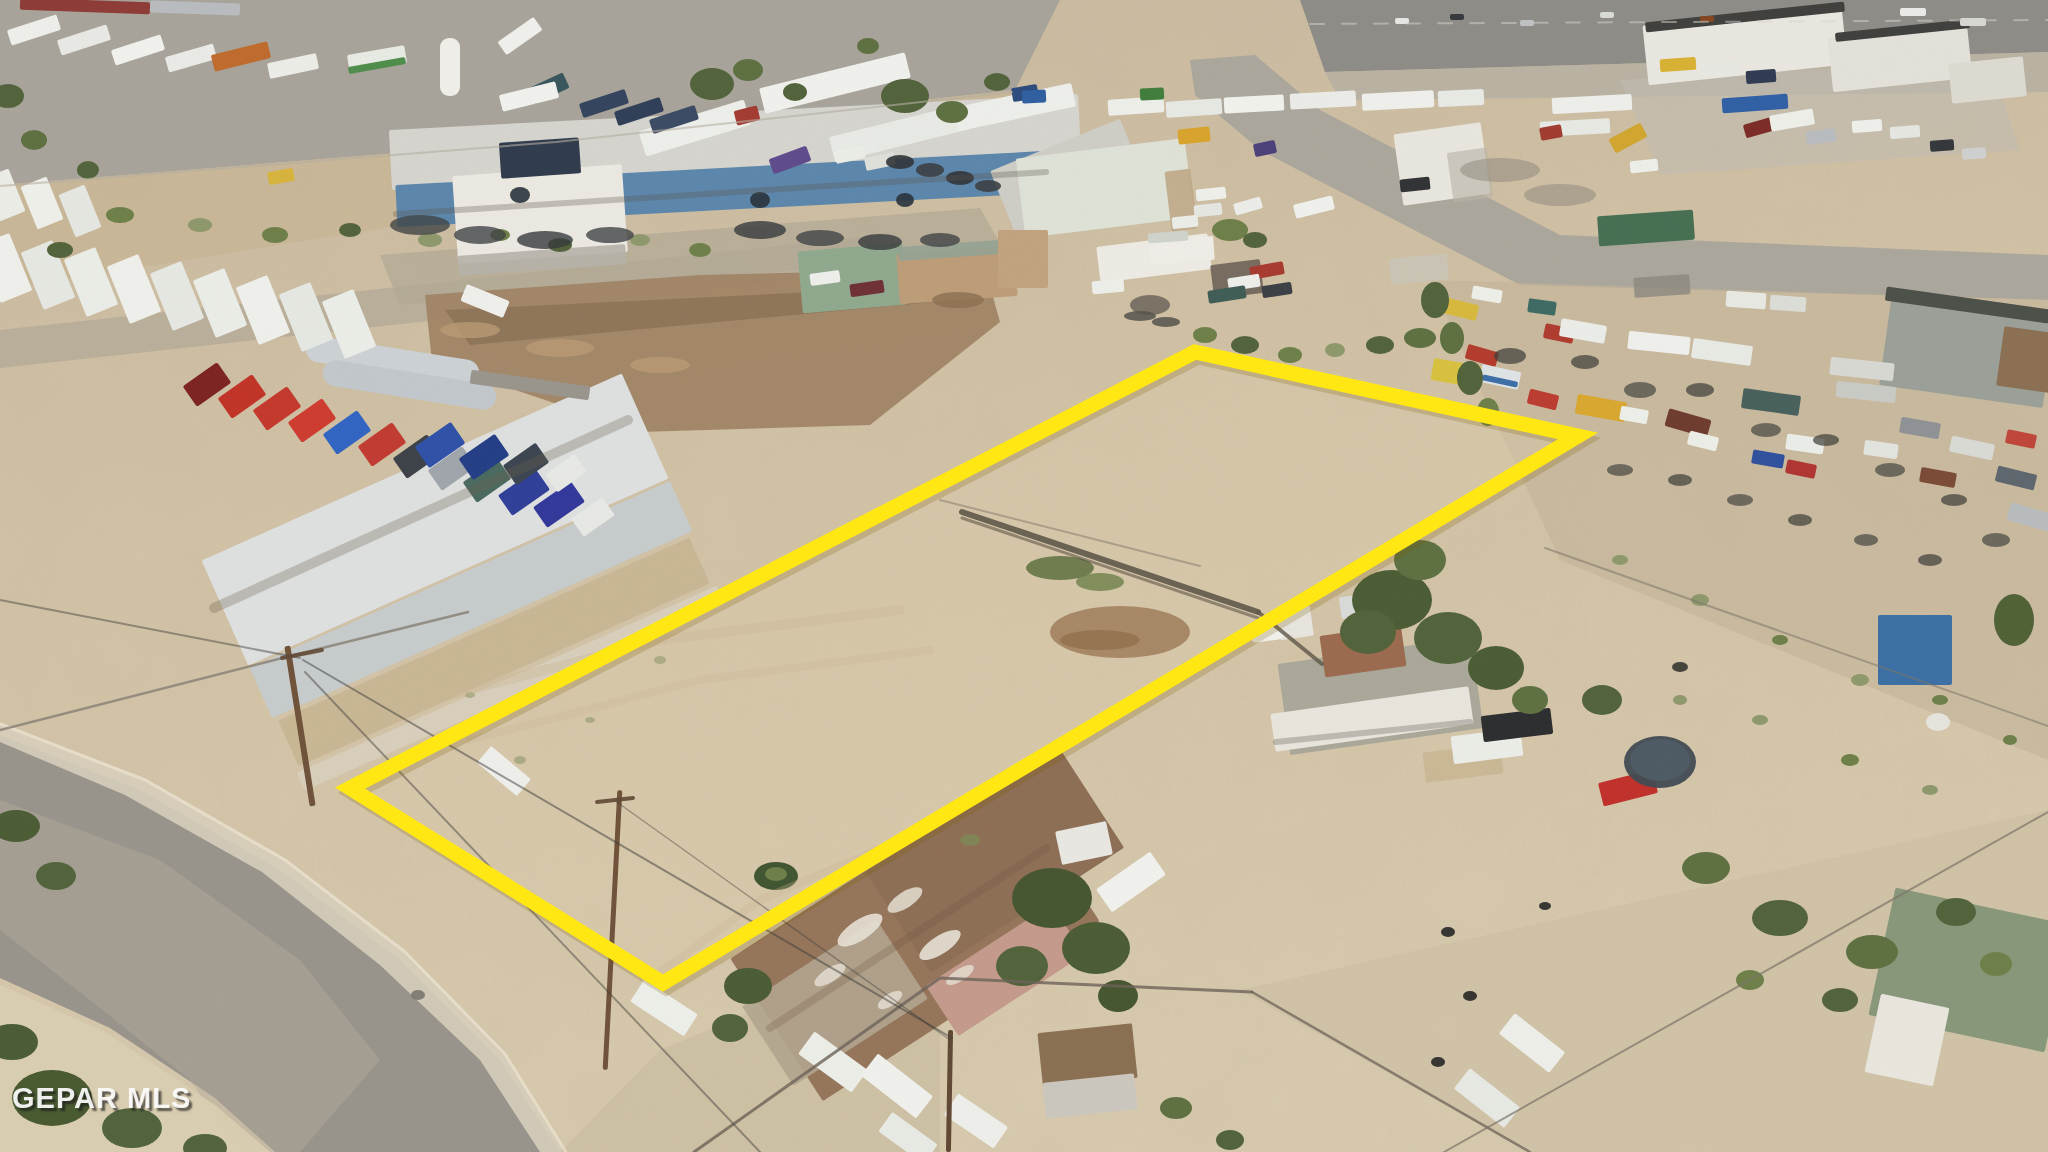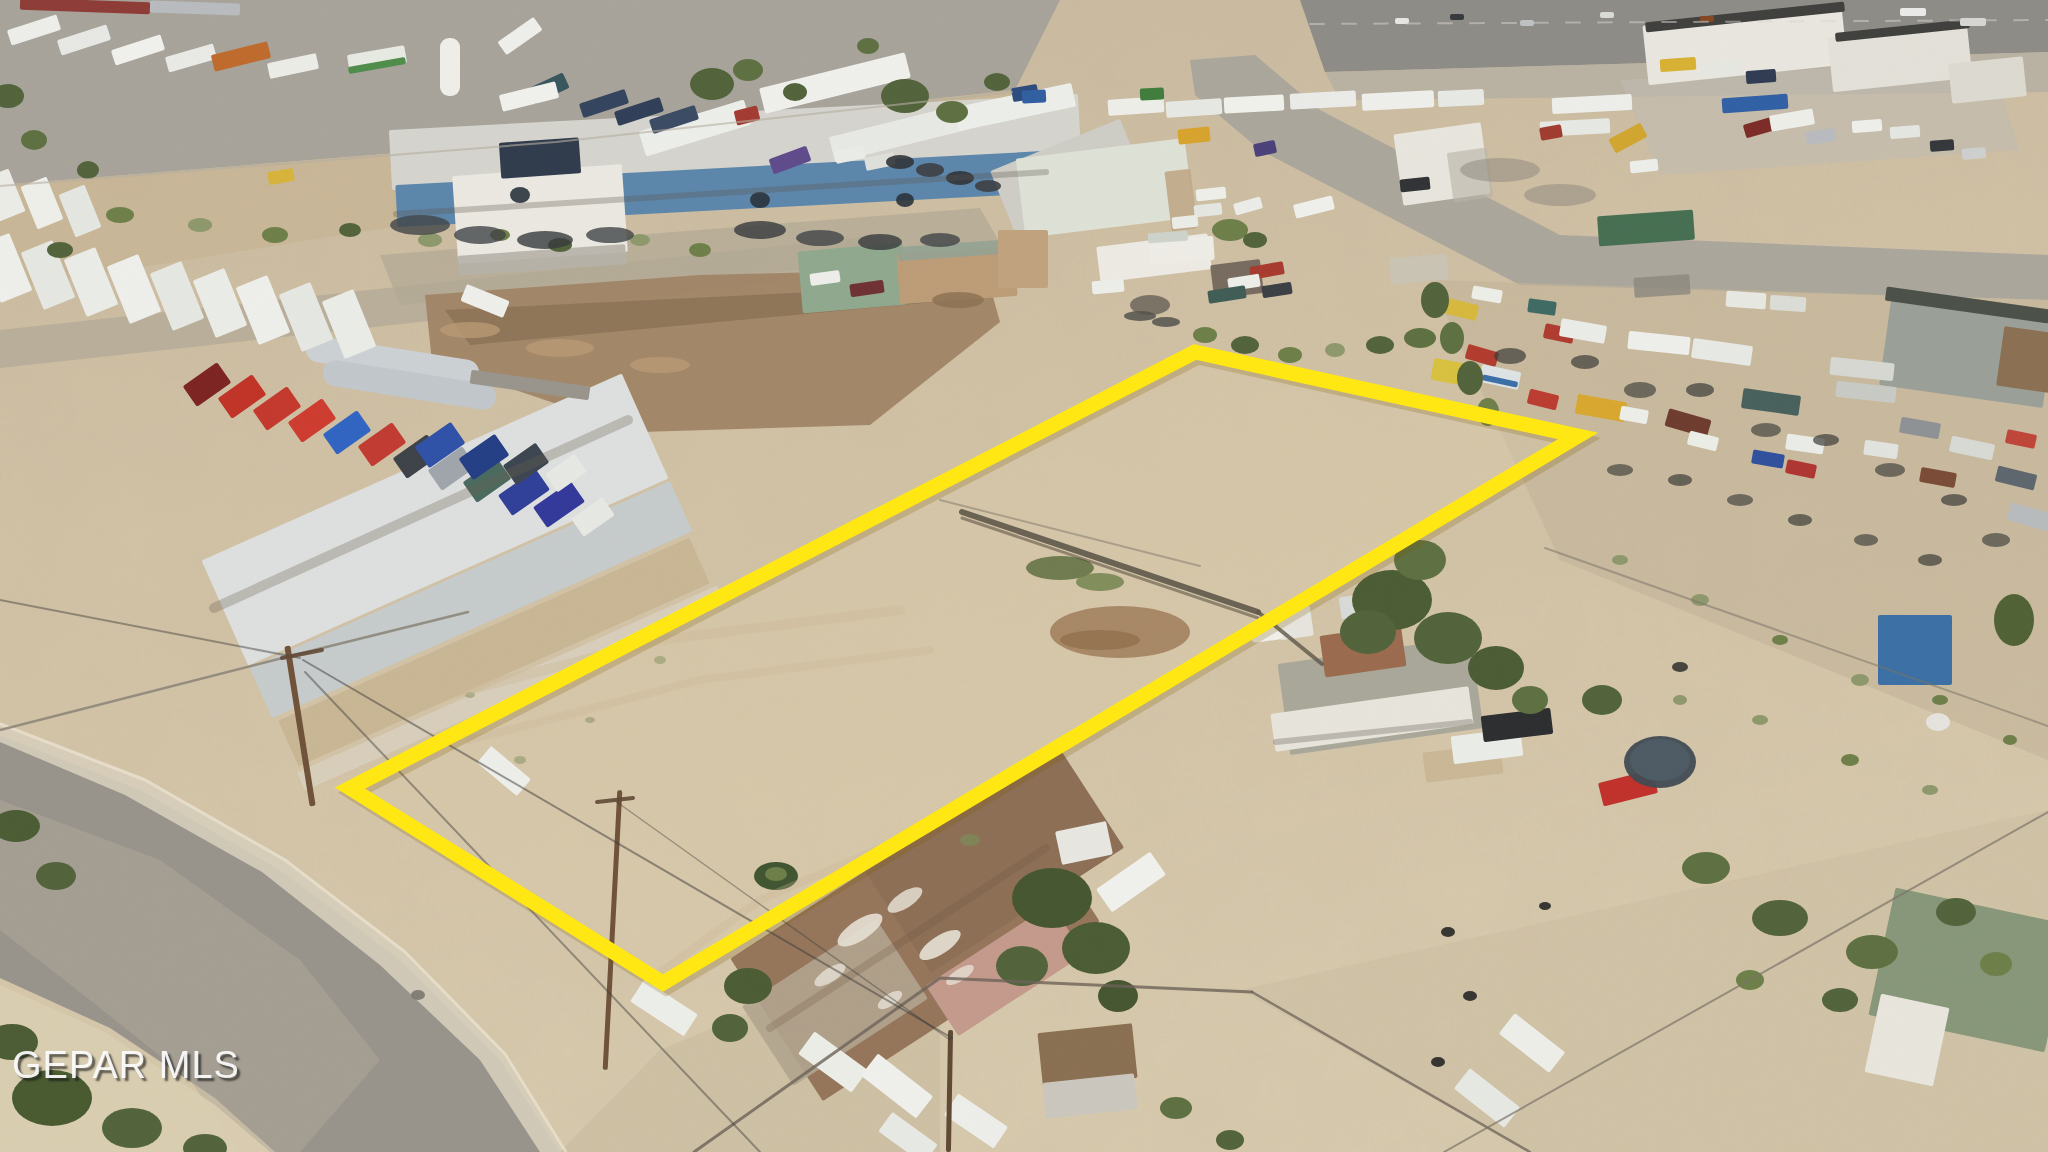--- a/index.html
+++ b/index.html
@@ -1,19 +1,19 @@
 <!DOCTYPE html>
 <html><head>
 <meta charset="utf-8">
 <style>
   html,body{margin:0;padding:0;background:#1b1b1b;}
   .stage{position:relative;width:2048px;height:1152px;overflow:hidden;
          font-family:"Liberation Sans",sans-serif;}
   .stage svg{position:absolute;left:0;top:0;}
-  .watermark{position:absolute;left:12px;top:1044px;font-size:38px;font-weight:400;
+  .watermark{position:absolute;left:12px;top:1082px;font-size:29px;font-weight:700;
              letter-spacing:1px;color:rgba(252,252,252,.93);
              text-shadow:3px 3px 2px rgba(25,25,25,.65);
              font-family:"Liberation Sans",sans-serif;user-select:none;}
 </style>
 </head>
 <body>
 
 <div class="stage">
   <svg id="photo-svg" width="2048" height="1152" viewBox="0 0 2048 1152">
     <defs>

